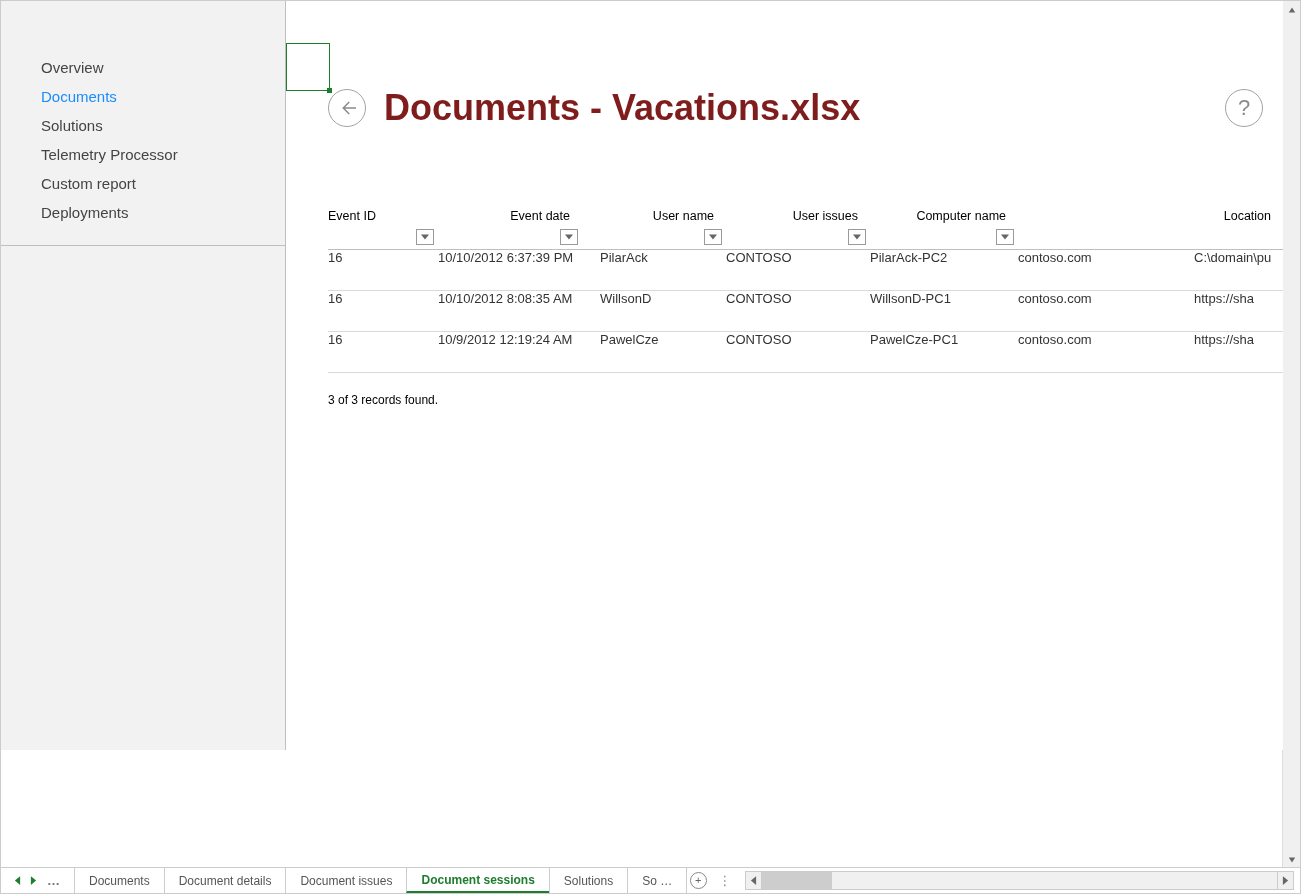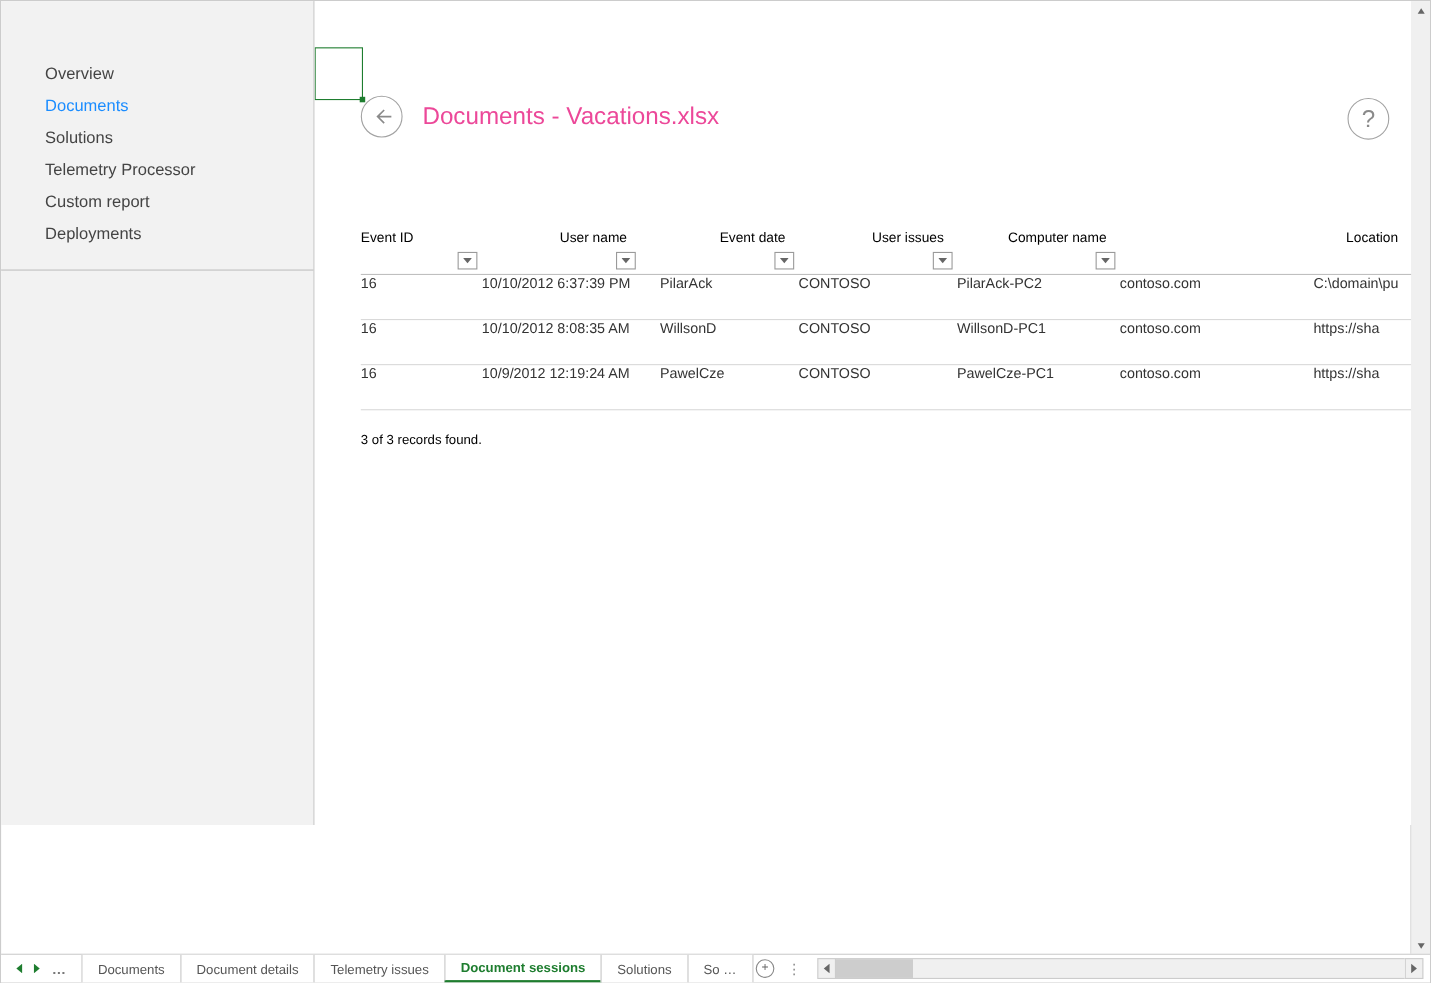--- a/index.html
+++ b/index.html
@@ -17,21 +17,21 @@
   .nav{padding-top:10px}
   .nav-item{padding:6px 0 6px 40px;font-size:15px;color:#444;cursor:pointer}
   .nav-item.active{color:#1a8cff}
   .sidebar-lower{border-top:1px solid #bfbfbf;margin-top:18px;height:620px}
   .content{flex:1;position:relative;background:#fff;overflow:hidden}
   .cell-box{position:absolute;left:0;top:42px;width:44px;height:48px;border:1.5px solid #1e7d2f;box-sizing:border-box}
   .cell-box:after{content:"";position:absolute;right:-3px;bottom:-3px;width:5px;height:5px;background:#1e7d2f}
   .hdr{position:absolute;left:42px;top:86px;right:20px;display:flex;align-items:center}
   .back-btn{width:36px;height:36px;border:1.5px solid #a3a3a3;border-radius:50%;display:flex;align-items:center;justify-content:center;cursor:pointer}
   .back-btn svg{width:18px;height:18px;stroke:#8a8a8a;fill:none;stroke-width:2}
-  .title{margin-left:18px;font-size:22px;font-weight:400;color:#ec4899}
+  .title{margin-left:18px;font-size:36px;font-weight:700;color:#7f1d1d}
   .help-btn{position:absolute;right:20px;top:88px;width:36px;height:36px;border:1.5px solid #a3a3a3;border-radius:50%;display:flex;align-items:center;justify-content:center;cursor:pointer}
   .help-btn span{font-size:22px;color:#8a8a8a;font-weight:400}
   
   .tbl{position:absolute;left:42px;right:0;top:200px}
   .thead{display:flex;align-items:flex-end;height:48px;border-bottom:1px solid #bfbfbf}
   .th{position:relative;font-size:12.5px;color:#000000;padding-bottom:26px;box-sizing:border-box}
   .th.right{text-align:right;padding-right:12px}
   .filter{position:absolute;right:4px;bottom:4px;width:16px;height:14px;border:1px solid #9a9a9a;background:#fff;display:flex;align-items:center;justify-content:center;cursor:pointer}
   .filter svg{width:8px;height:6px;fill:#666}
   .col-id{width:110px}
@@ -112,28 +112,28 @@
 
       <div class="tbl">
         <div class="thead">
           <div class="th col-id"><span>Event ID</span>
             <div class="filter">
                 <svg viewBox="0 0 10 6">
                   <path d="M0 0 L10 0 L5 6 Z"></path>
                 </svg>
               </div>
           </div>
+          <div class="th right col-date"><span>Event date</span>
+            <div class="filter">
+                <svg viewBox="0 0 10 6">
+                  <path d="M0 0 L10 0 L5 6 Z"></path>
+                </svg>
+              </div>
+          </div>
           <div class="th right col-user"><span>User name</span>
-            <div class="filter">
-                <svg viewBox="0 0 10 6">
-                  <path d="M0 0 L10 0 L5 6 Z"></path>
-                </svg>
-              </div>
-          </div>
-          <div class="th right col-date"><span>Event date</span>
             <div class="filter">
                 <svg viewBox="0 0 10 6">
                   <path d="M0 0 L10 0 L5 6 Z"></path>
                 </svg>
               </div>
           </div>
           <div class="th right col-dom"><span>User issues</span>
             <div class="filter">
                 <svg viewBox="0 0 10 6">
                   <path d="M0 0 L10 0 L5 6 Z"></path>
@@ -191,21 +191,21 @@
         </div>
       <div class="navbtn">
           <svg viewBox="0 0 8 10">
             <path d="M1 0 L7 5 L1 10 Z"></path>
           </svg>
         </div>
       <div class="dots">…</div>
     </div>
     <div class="tab">Documents</div>
     <div class="tab">Document details</div>
-    <div class="tab">Telemetry issues</div>
+    <div class="tab">Document issues</div>
     <div class="tab active">Document sessions</div>
     <div class="tab">Solutions</div>
     <div class="tab">So …</div>
     <div class="tab-add">
         <div class="circ">+</div>
       </div>
     <div class="vdots">⋮</div>
     <div class="hscroll">
       <div class="arrow">
           <svg viewBox="0 0 8 10">

